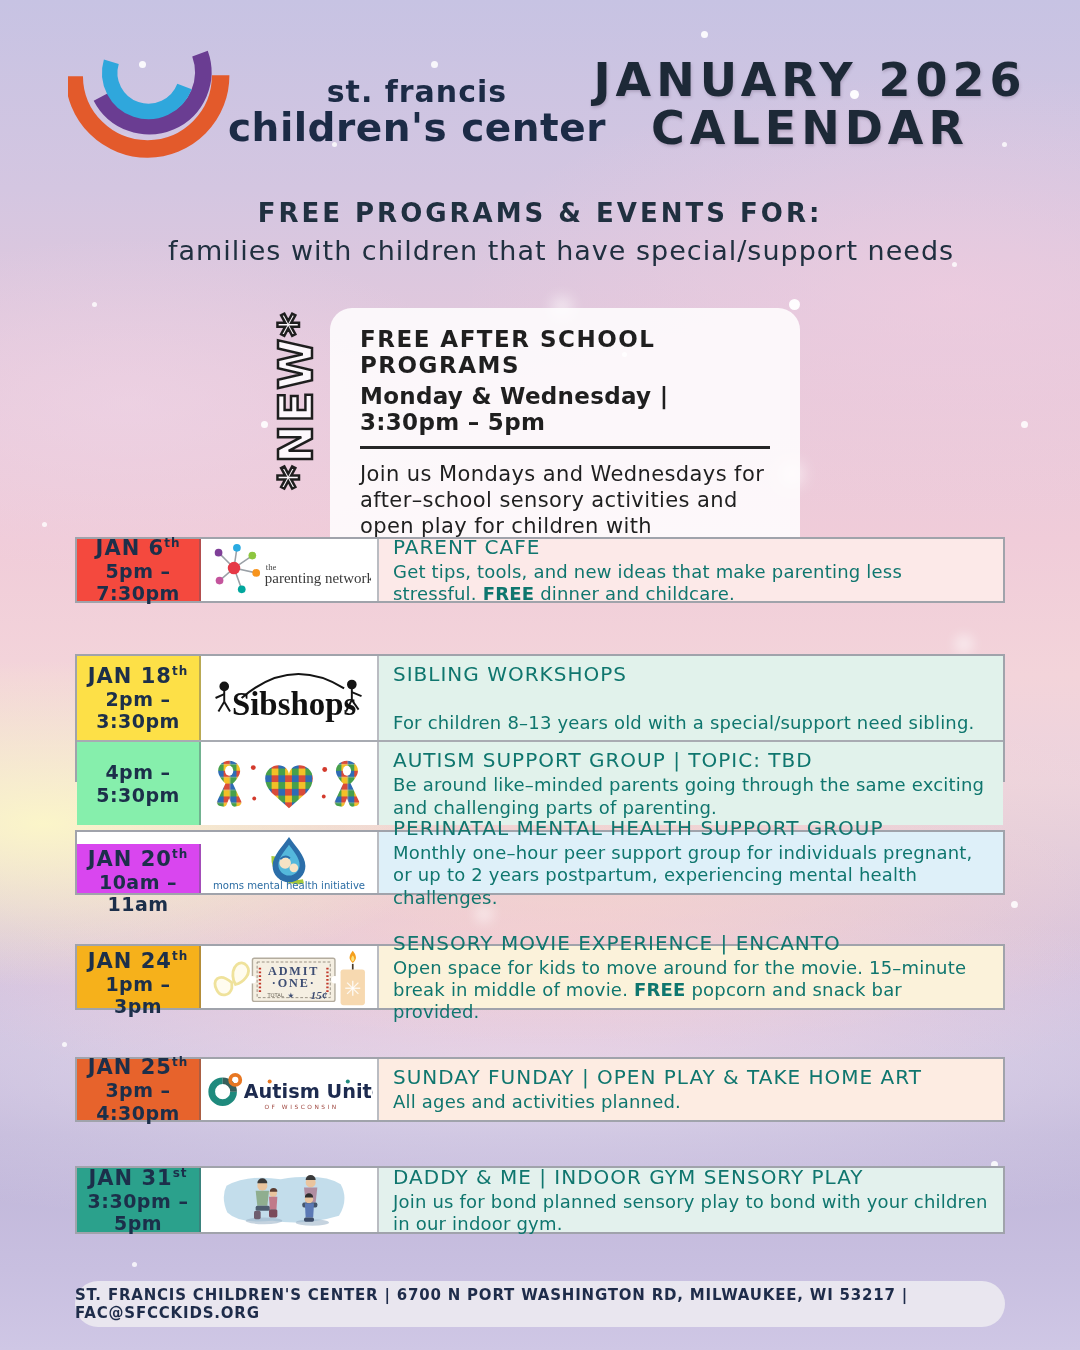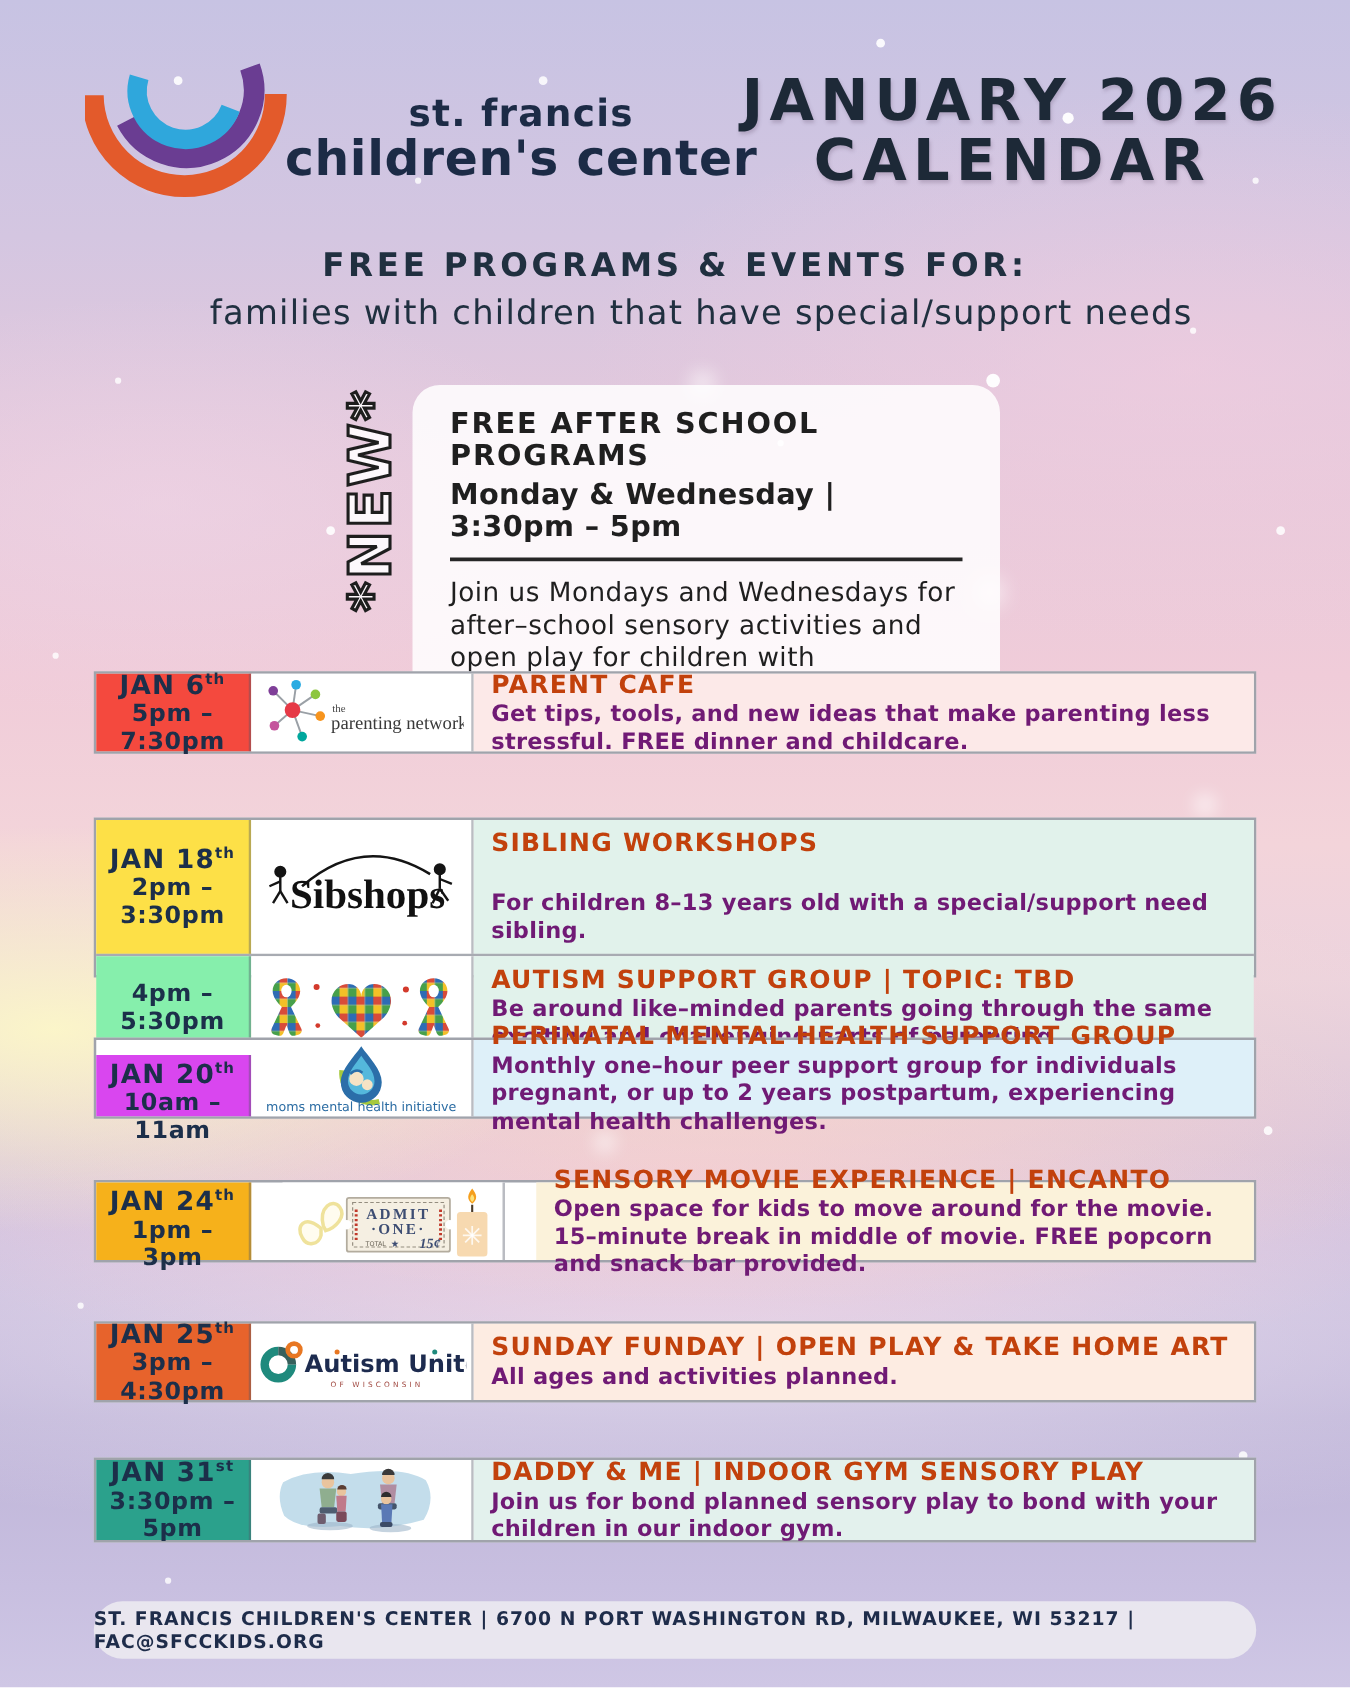--- a/index.html
+++ b/index.html
@@ -58,26 +58,26 @@
   .sub-row + .sub-row{border-top:2px solid rgba(82,88,102,.5);}
   .date-box{width:124px;flex:0 0 124px;display:flex;flex-direction:column;align-items:center;justify-content:center;
     color:#1c2f4a;border-right:2px solid rgba(82,88,102,.4);box-sizing:border-box;padding:3px 2px;text-align:center;}
   .date-box.spread{justify-content:space-around;}
   .date-line{font-size:21px;font-weight:bold;letter-spacing:1px;}
   .date-line sup{font-size:12px;}
   .time-line{font-size:19px;font-weight:600;letter-spacing:.5px;line-height:1.18;}
   .logo-panel{width:178px;flex:0 0 178px;background:#fff;display:flex;align-items:center;justify-content:center;
     border-right:2px solid rgba(82,88,102,.4);box-sizing:border-box;overflow:hidden;}
   .text-panel{flex:1;padding:6px 14px;display:flex;flex-direction:column;justify-content:center;box-sizing:border-box;}
-  .event-title{font-size:20px;font-weight:bold;letter-spacing:1px;color:#c2410c;}
-  .event-desc{font-size:18px;color:#701a75;line-height:1.24;letter-spacing:.2px;margin-top:2px;font-weight:bold;}
+  .event-title{font-size:20px;font-weight:normal;letter-spacing:1px;color:#0f766e;}
+  .event-desc{font-size:18px;color:#0f766e;line-height:1.24;letter-spacing:.2px;margin-top:2px;}
   .row-1{top:537px;height:66px;}
   .row-2{top:654px;height:128px;}
   .row-3{top:830px;height:65px;}
-  .row-4{top:944px;height:66px;gap:25px;}
+  .row-4{top:944px;height:66px;}
   .row-5{top:1057px;height:65px;}
   .row-6{top:1166px;height:68px;}
   
   .footer{position:absolute;left:75px;top:1281px;width:930px;height:46px;background:rgba(234,232,239,.95);
     border-radius:23px;display:flex;align-items:center;justify-content:center;
     font-size:15px;font-weight:bold;letter-spacing:.8px;color:#1e2c4a;}
   .serif{font-family:"Liberation Serif","DejaVu Serif",serif;}
 </style>
 </head>
 <body>

